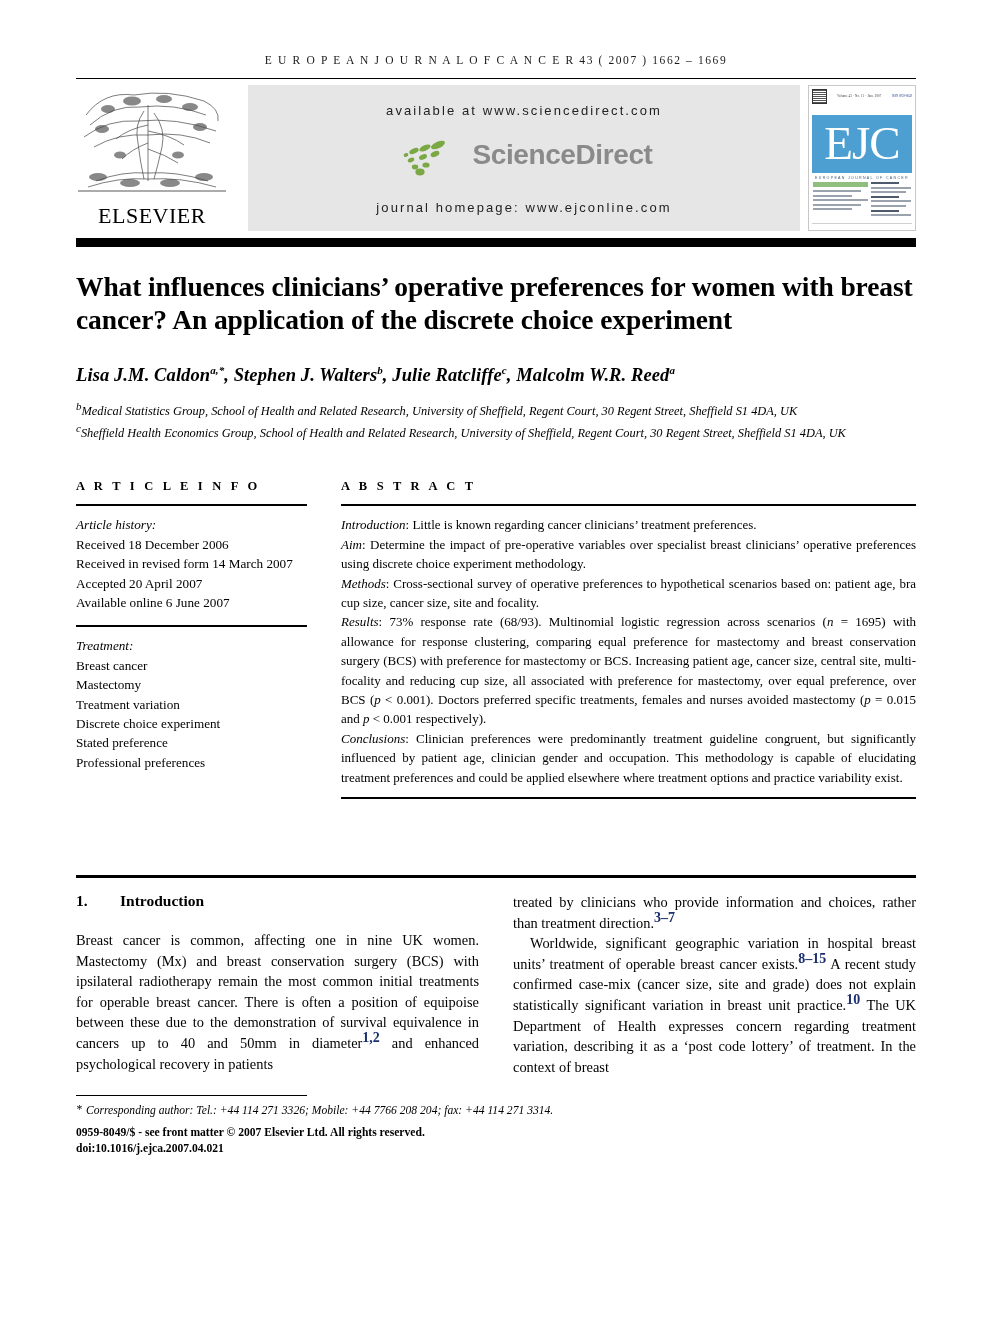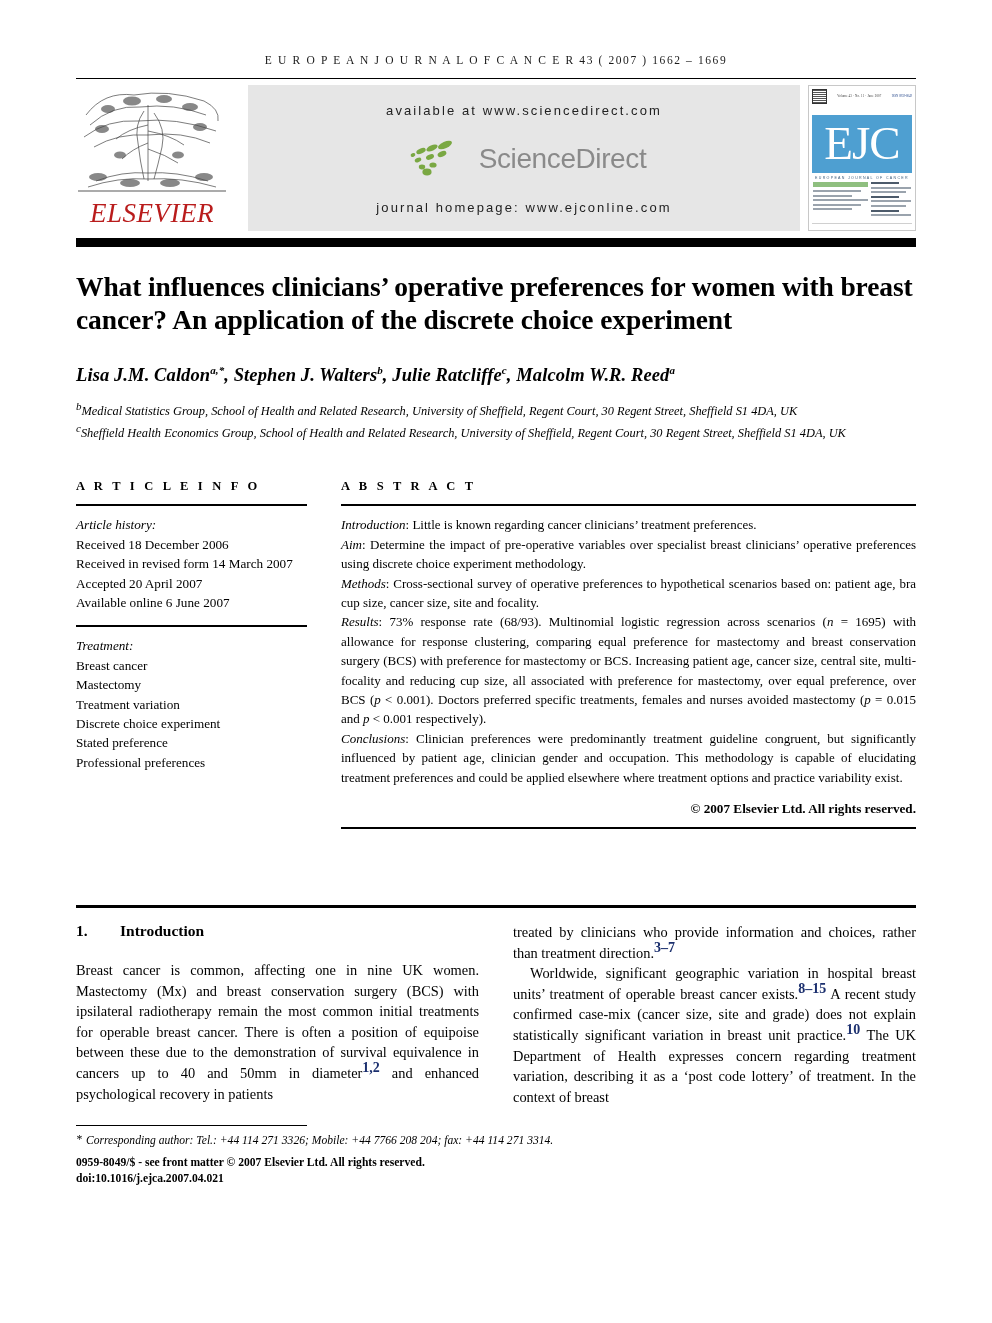--- a/index.html
+++ b/index.html
@@ -68,26 +68,25 @@
     position: absolute;
     left: 2px;
     top: 0;
     width: 148px;
     height: 110px;
   }
   .elsevier-word {
     position: relative;
     z-index: 2;
     font-family: "Liberation Serif", "DejaVu Serif", serif;
-    font-size: 27px;
+    font-size: 22px;
     letter-spacing: 0.5px;
-    color: #b91c1c;
+    color: #000000;
     line-height: 1;
     padding-bottom: 4px;
-    font-style: italic;
   }
   .sd-band {
     flex: 1 1 auto;
     background: #e6e6e6;
     margin-left: 20px;
     margin-right: 8px;
     position: relative;
     display: flex;
     flex-direction: column;
     align-items: center;
@@ -97,22 +96,22 @@
   }
   .sd-line {
     font-family: "Liberation Sans", "DejaVu Sans", sans-serif;
     font-size: 13px;
     letter-spacing: 2.1px;
     color: #222;
     white-space: nowrap;
   }
   .sd-logo {
     display: flex;
-    align-items: center;
     gap: 23px;
+    font-weight: bold;
   }
   .sd-logo-text {
     font-family: "Liberation Sans", "DejaVu Sans", sans-serif;
     font-size: 28px;
     color: #8a8a8a;
     letter-spacing: -0.4px;
   }
   .cover-box {
     width: 108px;
     flex: 0 0 108px;
@@ -497,21 +496,20 @@
           <p>
             <span class="lbl">Methods</span><span>: </span><span>Cross-sectional survey of operative preferences to hypothetical scenarios based on: patient age, bra cup size, cancer size, site and focality.</span>
           </p>
           <p>
             <span class="lbl">Results</span><span>: </span><span>73% response rate (68/93). Multinomial logistic regression across scenarios (<i>n</i> = 1695) with allowance for response clustering, comparing equal preference for mastectomy and breast conservation surgery (BCS) with preference for mastectomy or BCS. Increasing patient age, cancer size, central site, multi-focality and reducing cup size, all associated with preference for mastectomy, over equal preference, over BCS (<i>p</i> &lt; 0.001). Doctors preferred specific treatments, females and nurses avoided mastectomy (<i>p</i> = 0.015 and <i>p</i> &lt; 0.001 respectively).</span>
           </p>
           <p>
             <span class="lbl">Conclusions</span><span>: </span><span>Clinician preferences were predominantly treatment guideline congruent, but significantly influenced by patient age, clinician gender and occupation. This methodology is capable of elucidating treatment preferences and could be applied elsewhere where treatment options and practice variability exist.</span>
           </p>
         </div>
-        <div class="copyright">© 2007 Elsevier Ltd. All rights reserved.</div>
         <div class="abs-bottom-rule"></div>
       </div>
     </div>
 
     <div class="body-rule"></div>
 
     <div class="body-cols">
       <div class="bcol bcol-left">
         <div class="sec-num-head">
           <span class="num">1.</span>

